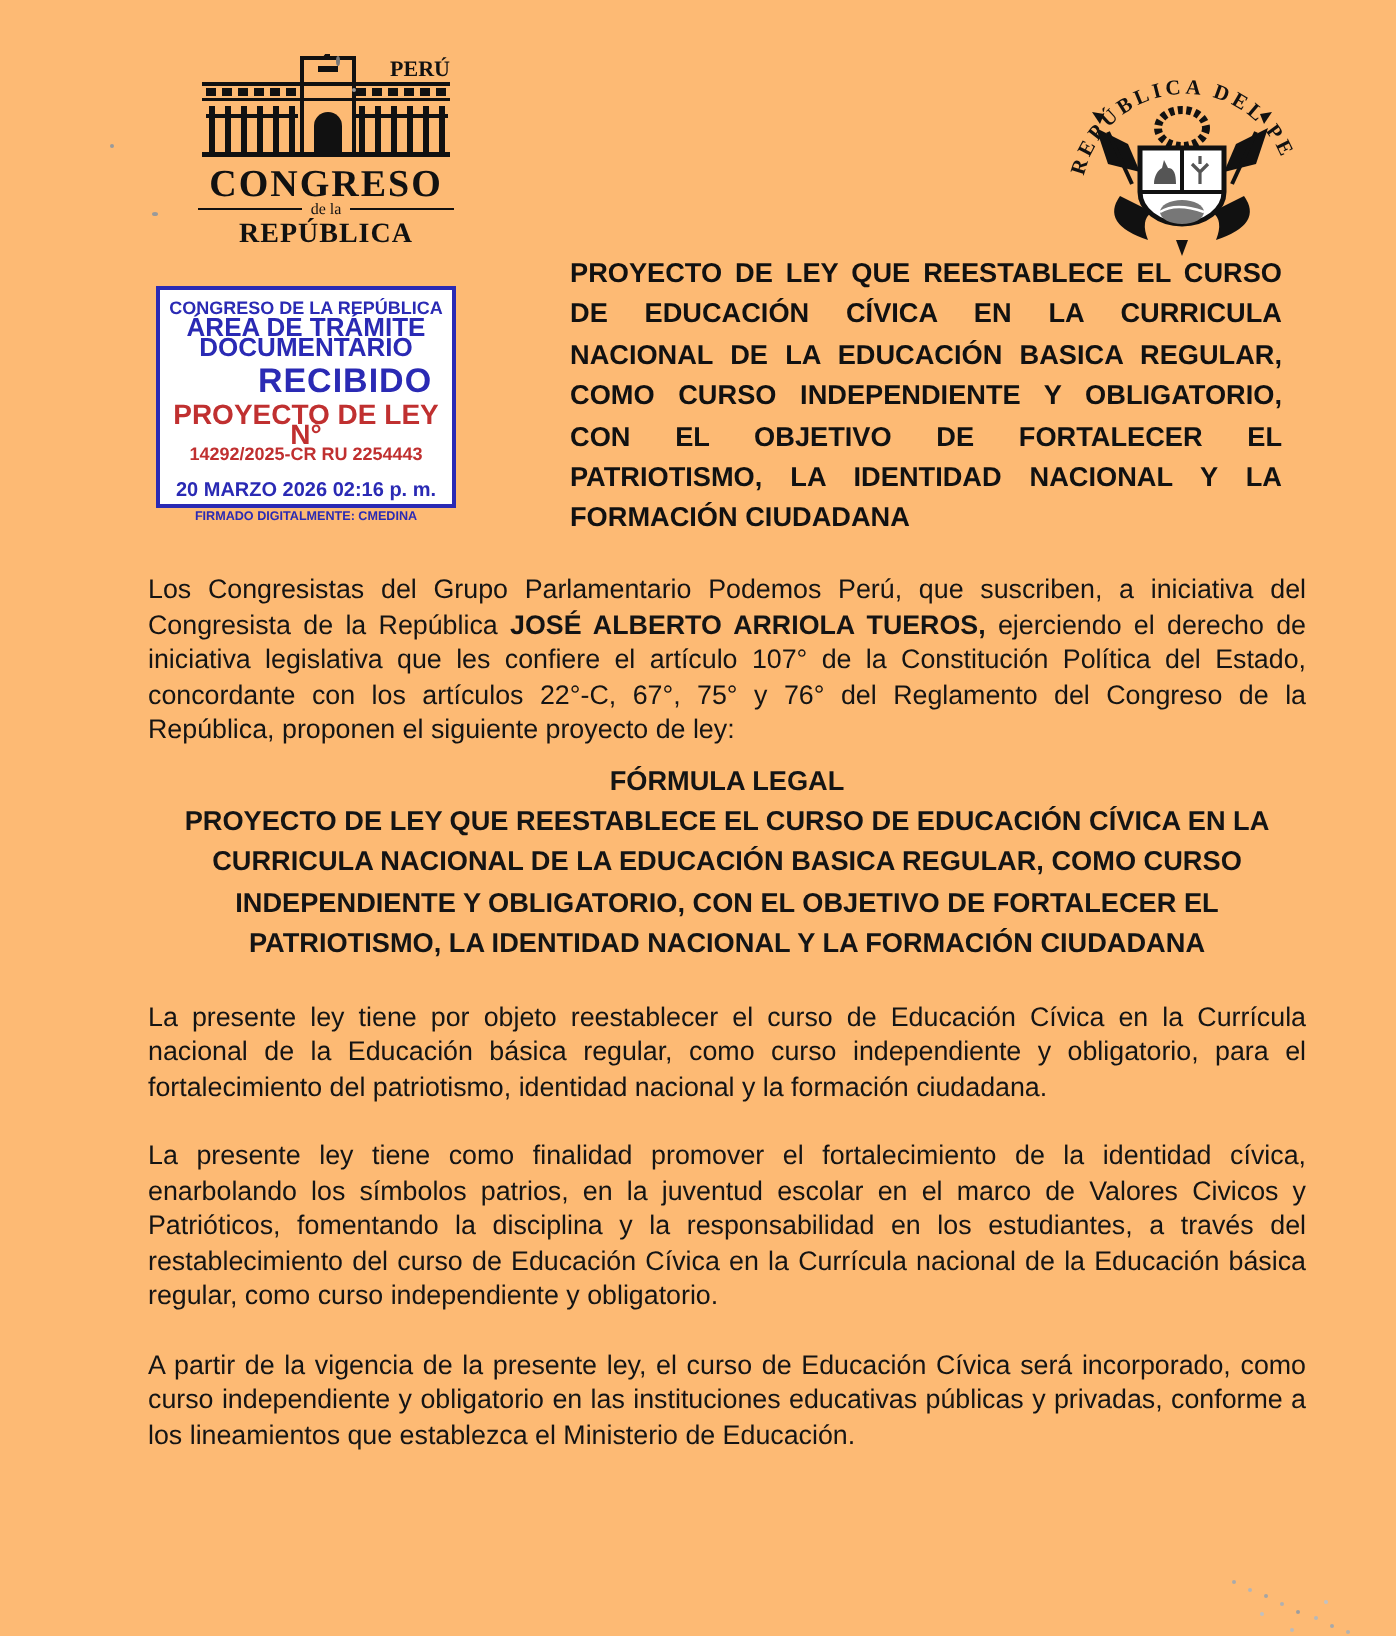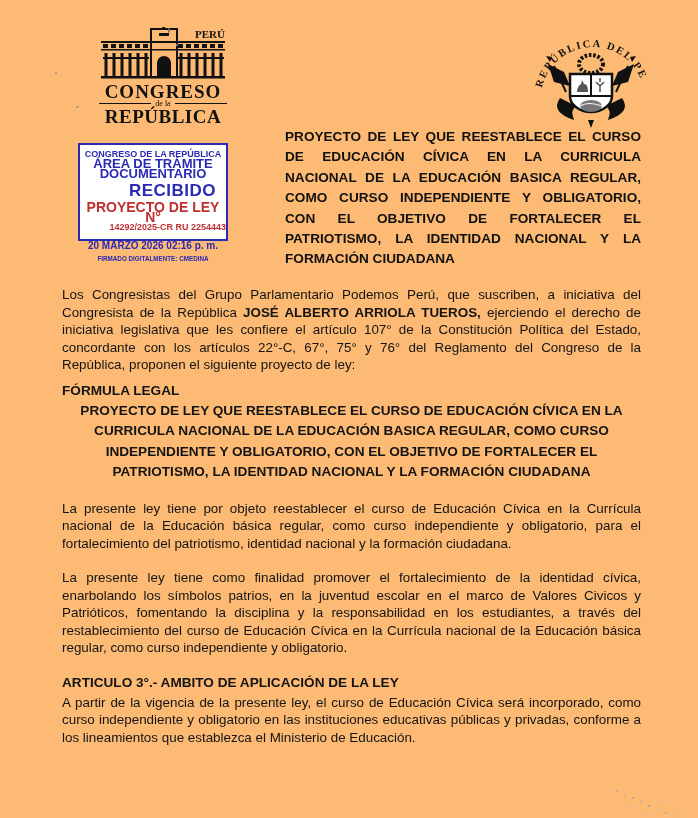--- a/index.html
+++ b/index.html
@@ -6,52 +6,52 @@
   .page{
     position:relative;width:698px;height:818px;background:#fdba74;
     font-family:"Liberation Sans",sans-serif;color:#1a1a1a;overflow:hidden;
     margin:0 auto;
   }
   
   .congress-logo{position:absolute;left:99px;top:27px;width:128px;text-align:center;color:#111;}
   .congress-logo .word-congreso{font-family:"Liberation Serif",serif;font-weight:bold;font-size:19px;letter-spacing:1px;line-height:17px;}
   .congress-logo .word-dela{font-family:"Liberation Serif",serif;font-size:8px;line-height:7px;display:flex;align-items:center;gap:4px;justify-content:center;}
   .congress-logo .word-dela::before,.congress-logo .word-dela::after{content:"";flex:1;border-top:1.5px solid #111;}
-  .congress-logo .word-republica{font-family:"Liberation Serif",serif;font-weight:bold;font-size:19px;letter-spacing:0.5px;line-height:19px;}
+  .congress-logo .word-republica{font-family:"Liberation Serif",serif;font-weight:bold;font-size:14px;letter-spacing:0.5px;line-height:19px;}
   .banner{
     position:absolute;left:237px;top:34px;width:255px;height:51px;
     background:#59595c;border:1px solid #2f2f30;box-shadow:inset 0 0 0 1px #6e6e71;
     display:flex;flex-direction:column;justify-content:center;align-items:center;
     font-family:"DejaVu Serif","Liberation Serif",serif;color:#fdfdfd;
   }
   .banner .banner-name{font-weight:bold;font-size:13.5px;letter-spacing:0.4px;line-height:17px;}
   .banner .banner-sub{font-weight:bold;font-size:12px;letter-spacing:0.3px;line-height:16px;}
   .coat{position:absolute;left:520px;top:16px;width:140px;height:118px;}
   
   .stamp{
-    position:absolute;left:78px;top:143px;width:150px;height:98px;
+    position:absolute;left:78px;top:143px;width:150px;height:111px;
     border:2px solid #2a2ab4;background:#fff;text-align:center;
     padding-top:4px;box-sizing:border-box;
   }
   .stamp .s-office{color:#2a2ab4;font-weight:bold;font-size:9px;line-height:10px;}
   .stamp .s-area{color:#2a2ab4;font-weight:bold;font-size:13px;line-height:10px;}
   .stamp .s-recibido{color:#2a2ab4;font-weight:bold;font-size:17px;line-height:19px;letter-spacing:0.5px;margin-top:2px;padding-left:39px;}
   .stamp .s-plabel{color:#c03030;font-weight:bold;font-size:14px;line-height:10px;margin-top:2px;}
-  .stamp .s-pnum{color:#c03030;font-weight:bold;font-size:9px;line-height:10px;text-align:right;}
+  .stamp .s-pnum{color:#c03030;font-weight:bold;font-size:9px;line-height:10px;}
   .stamp .s-date{color:#2a2ab4;font-weight:bold;font-size:10px;line-height:12px;margin-top:8px;text-align:center;}
   .stamp .s-sign{color:#2a2ab4;font-weight:bold;font-size:6.3px;line-height:8px;margin-top:3px;}
   
   .title-block{
     position:absolute;left:285px;top:127px;width:356px;
     font-weight:bold;font-size:13.6px;line-height:20.4px;text-align:justify;color:#111;
   }
   
-  .body-text{position:absolute;left:62px;top:286px;width:579px;font-size:13.4px;line-height:17.5px;color:#141414;}
+  .body-text{position:absolute;left:74px;top:286px;width:579px;font-size:13.4px;line-height:17.5px;color:#141414;}
   .para{text-align:justify;margin:0;}
-  .formula-heading{font-weight:bold;margin:7px 0 0 0;font-size:13.6px;line-height:20.4px;}
+  .formula-heading{text-align:center;font-weight:bold;margin:7px 0 0 0;font-size:13.6px;line-height:20.4px;}
   .formula-title{text-align:center;font-weight:bold;margin:0;font-size:13.6px;line-height:20.4px;}
   .article{margin-top:17px;}
   .article-heading{font-weight:bold;font-size:13.6px;line-height:18px;margin:0 0 2px 0;}
   
   .noise{position:absolute;width:2px;height:2px;background:#9a9a9a;border-radius:50%;}
   .noise-tl1{left:55px;top:72px;}
   .noise-tl2{left:76px;top:106px;width:3px;height:2px;}
   .noise-tl3{left:168px;top:28px;height:5px;width:2px;background:#777;}
   .noise-tl4{left:176px;top:44px;}
   .noise-br{
@@ -175,21 +175,20 @@
 
     <div class="article">
       <p class="para">La presente ley tiene por objeto reestablecer el curso de Educación Cívica en la Currícula nacional de la Educación básica regular, como curso independiente y obligatorio, para el fortalecimiento del patriotismo, identidad nacional y la formación ciudadana.</p>
     </div>
 
     <div class="article">
       <p class="para">La presente ley tiene como finalidad promover el fortalecimiento de la identidad cívica, enarbolando los símbolos patrios, en la juventud escolar en el marco de Valores Civicos y Patrióticos, fomentando la disciplina y la responsabilidad en los estudiantes, a través del restablecimiento del curso de Educación Cívica en la Currícula nacional de la Educación básica regular, como curso independiente y obligatorio.</p>
     </div>
 
     <div class="article">
-      <p class="article-heading">ARTICULO 3°.- AMBITO DE APLICACIÓN DE LA LEY</p>
       <p class="para">A partir de la vigencia de la presente ley, el curso de Educación Cívica será incorporado, como curso independiente y obligatorio en las instituciones educativas públicas y privadas, conforme a los lineamientos que establezca el Ministerio de Educación.</p>
     </div>
   </div>
 
   <div class="noise noise-tl1"></div>
   <div class="noise noise-tl2"></div>
   <div class="noise noise-tl3"></div>
   <div class="noise noise-tl4"></div>
   <div class="noise noise-br"></div>
 

